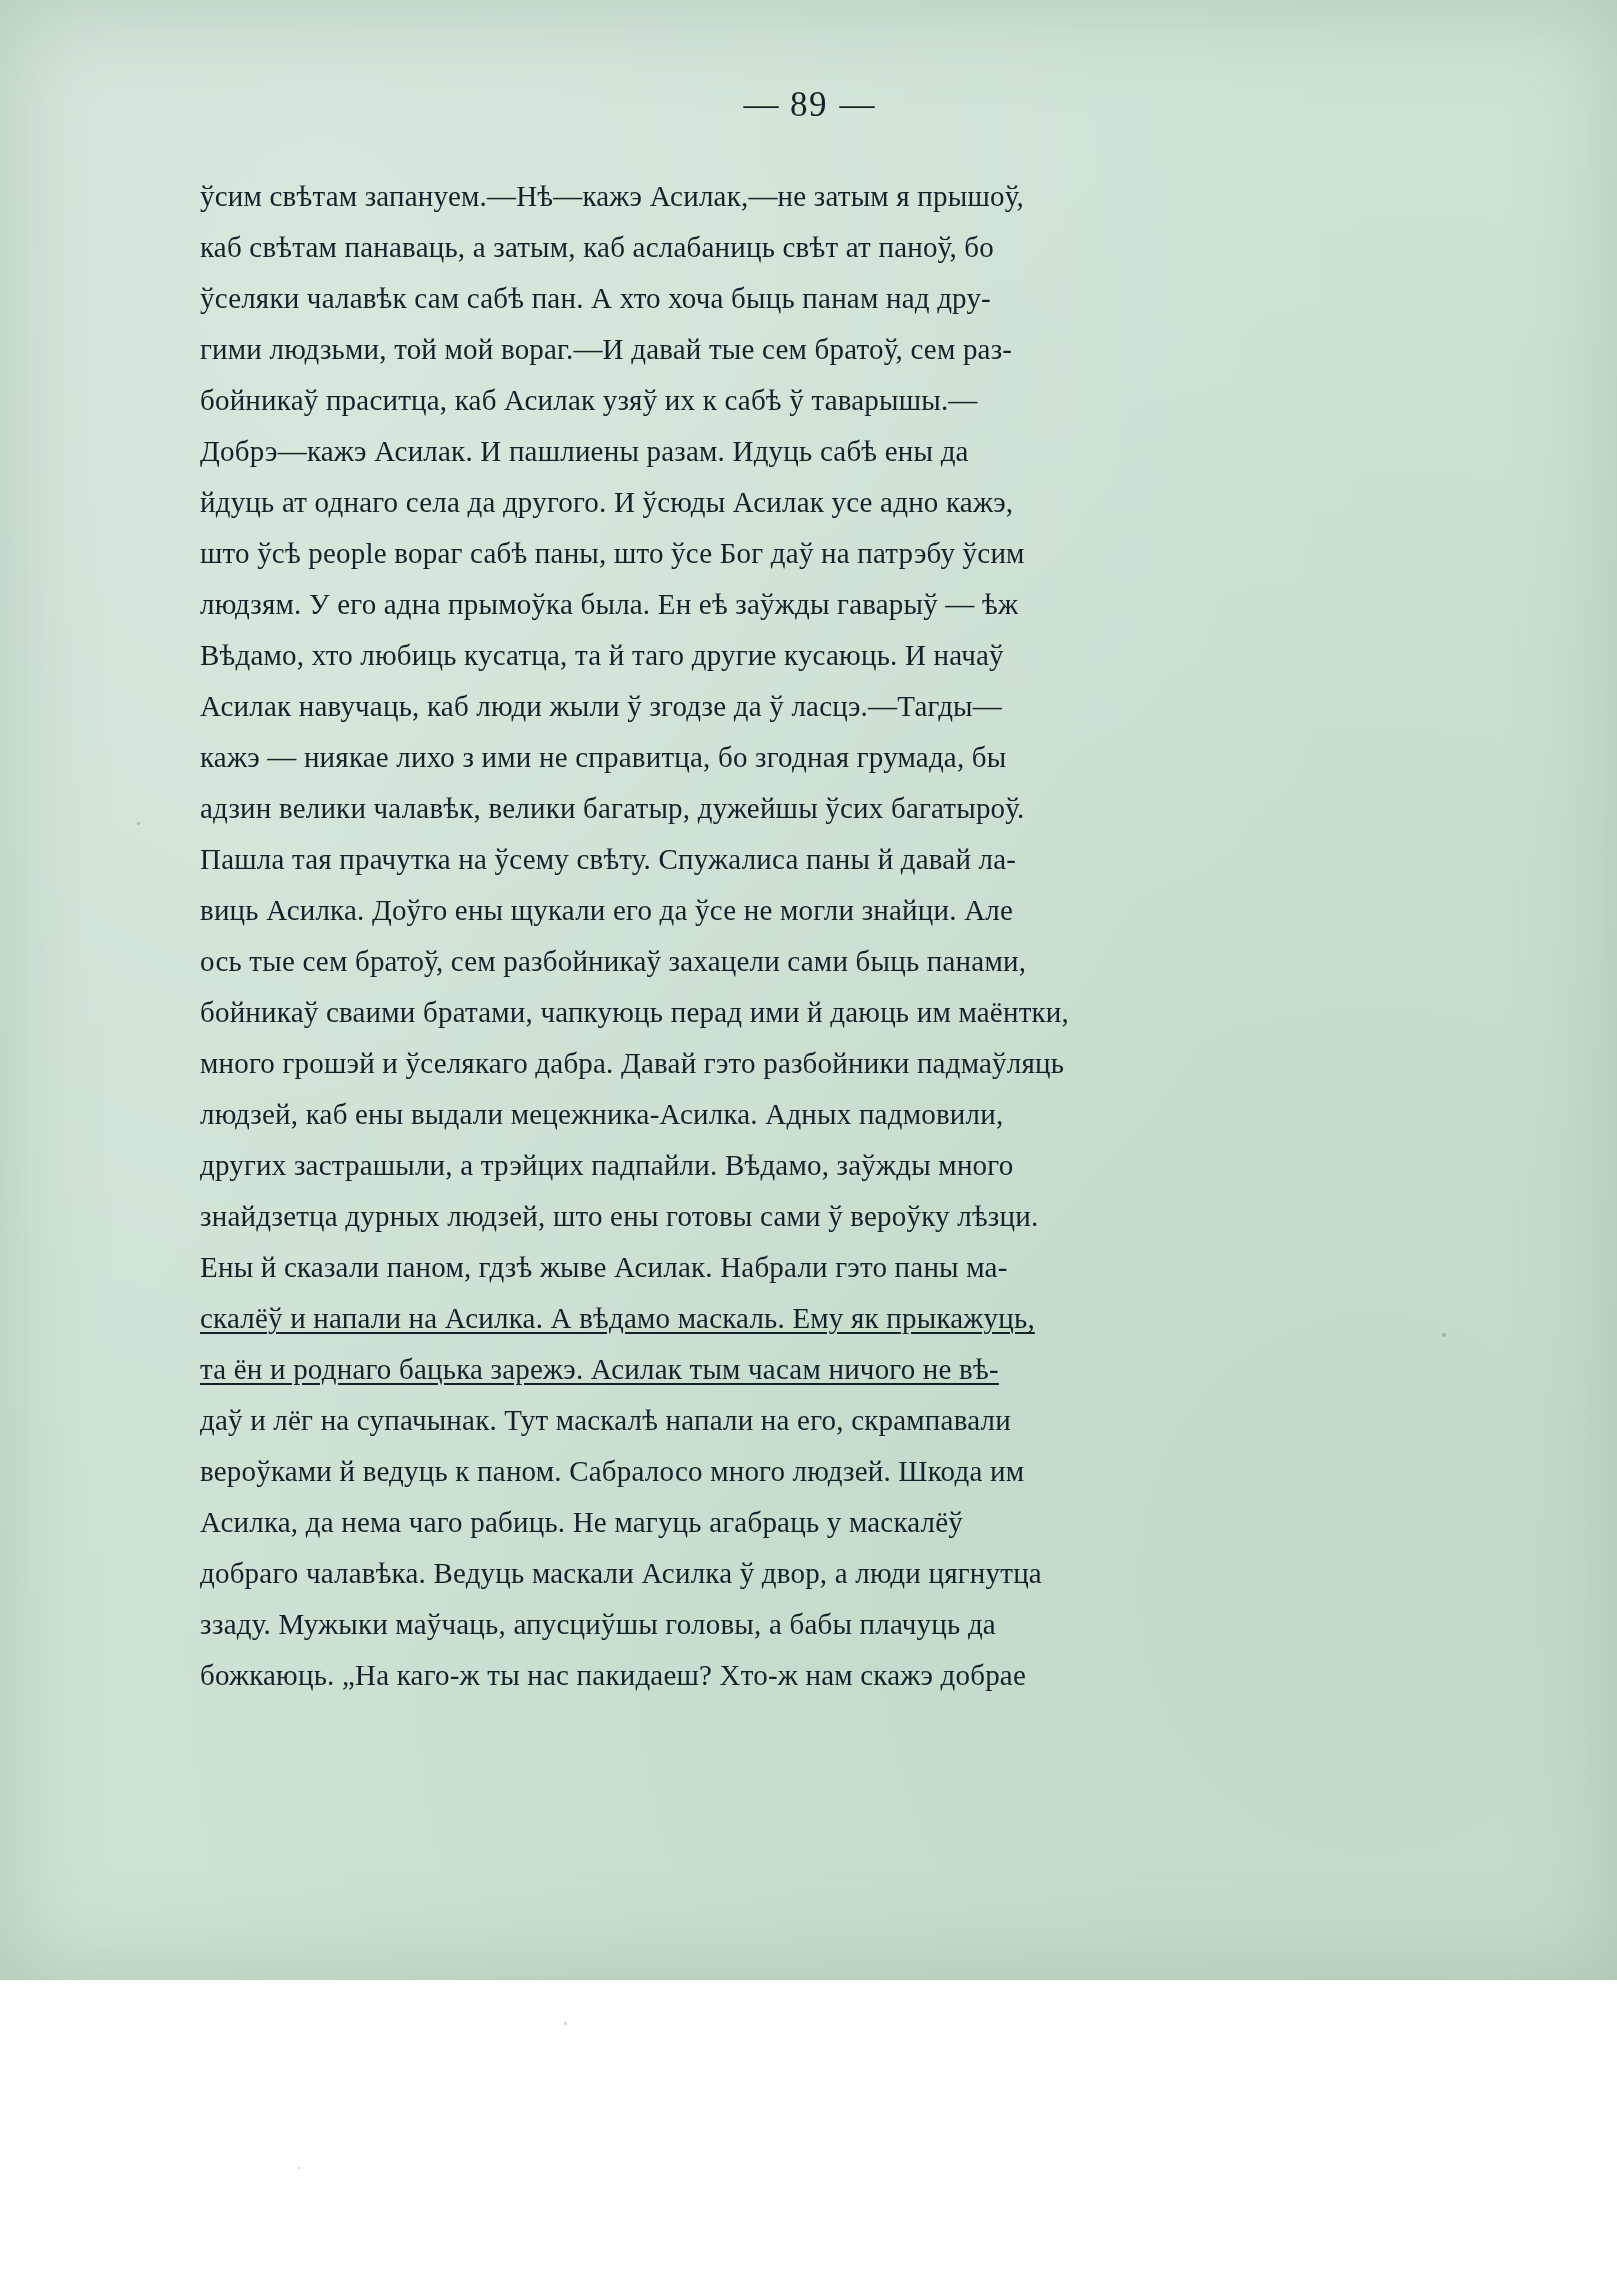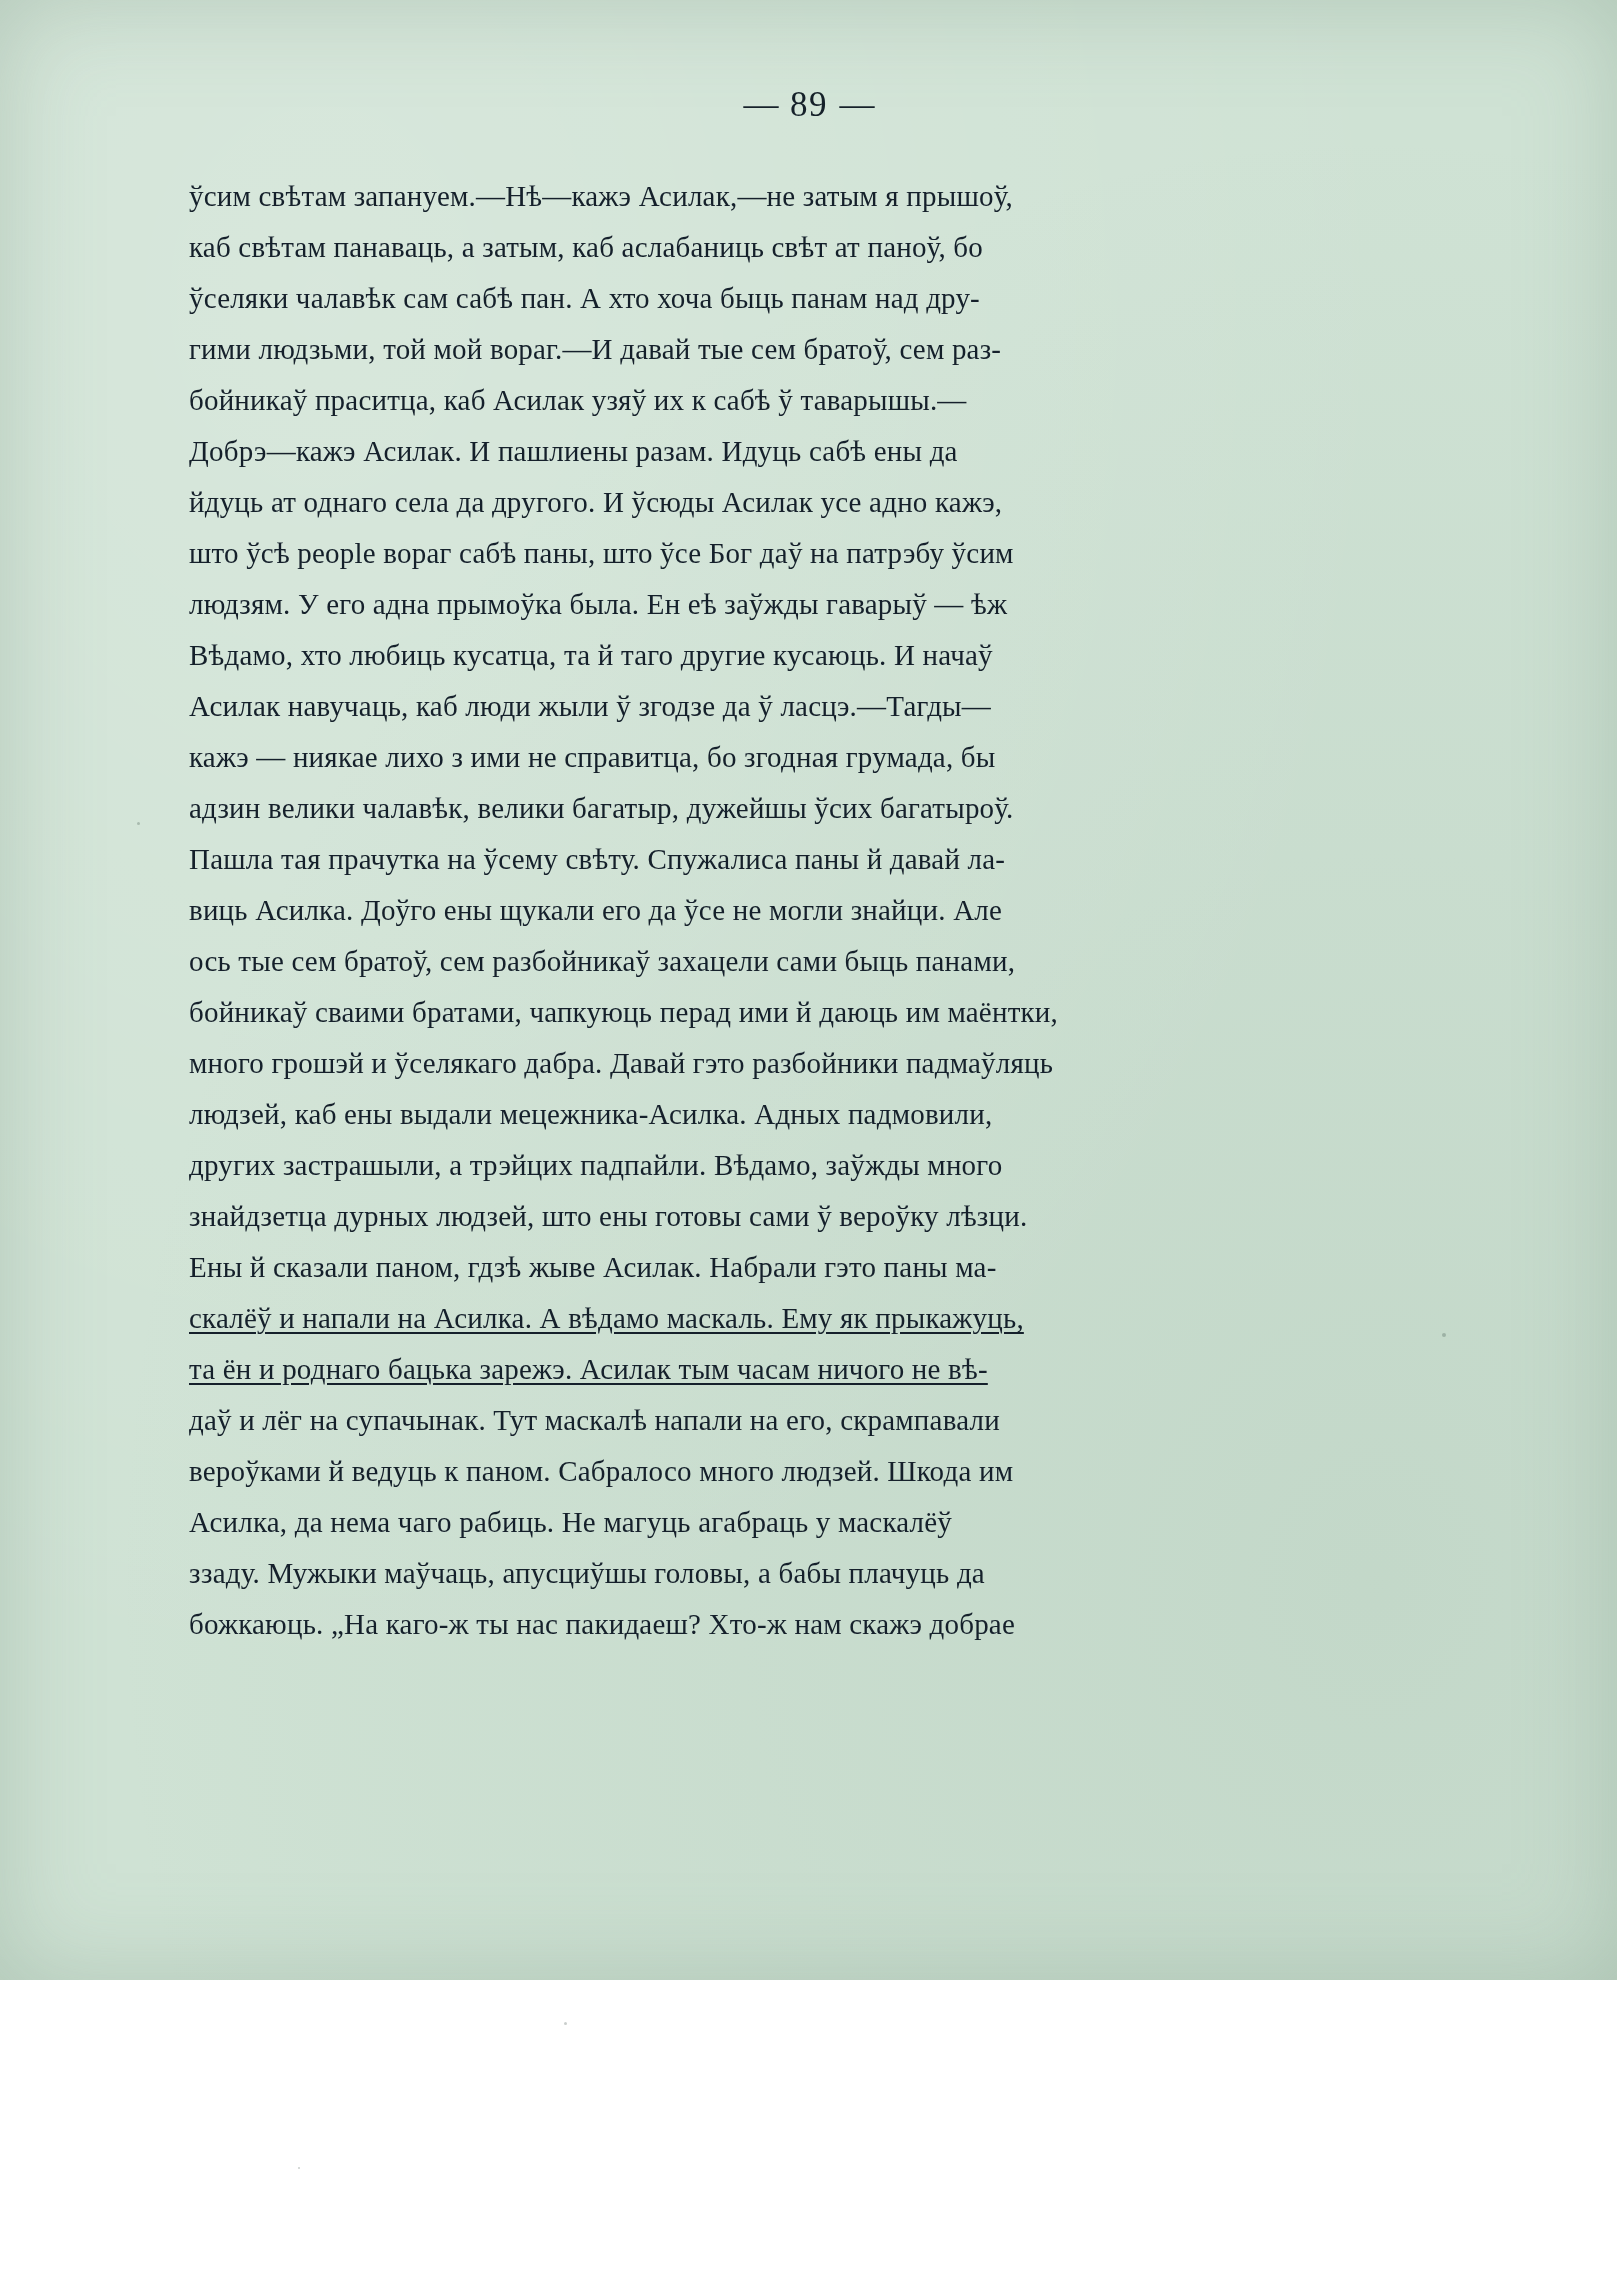--- a/index.html
+++ b/index.html
@@ -34,21 +34,21 @@
     color: #16212a;
     font-family: "Liberation Serif", serif;
   }
   .page-number .dash {
     letter-spacing: 0;
     padding: 0 11.3px;
   }
   .text-block {
     position: absolute;
     top: 171px;
-    left: 189px;
+    left: 200px;
     width: 1245px;
     color: #15202b;
     font-size: 29px;
     line-height: 51px;
     text-align: justify;
     text-justify: inter-word;
     font-family: "Liberation Serif", serif;
   }
   .text-block p {
     margin: 0;
@@ -111,20 +111,21 @@
       <span class="line">много грошэй и ўселякаго дабра. Давай гэто разбойники падмаўляць</span>
       <span class="line">людзей, каб ены выдали мецежника-Асилка. Адных падмовили,</span>
       <span class="line">других застрашыли, а трэйцих падпайли. Вѣдамо, заўжды много</span>
       <span class="line">знайдзетца дурных людзей, што ены готовы сами ў вероўку лѣзци.</span>
       <span class="line">Ены й сказали паном, гдзѣ жыве Асилак. Набрали гэто паны ма-</span>
       <span class="line underline">скалёў и напали на Асилка. А вѣдамо маскаль. Ему як прыкажуць,</span>
       <span class="line underline">та ён и роднаго бацька зарежэ. Асилак тым часам ничого не вѣ-</span>
       <span class="line">даў и лёг на супачынак. Тут маскалѣ напали на его, скрампавали</span>
       <span class="line">вероўками й ведуць к паном. Сабралосо много людзей. Шкода им</span>
       <span class="line">Асилка, да нема чаго рабиць. Не магуць агабраць у маскалёў</span>
+      <span class="line">добраго чалавѣка. Ведуць маскали Асилка ў двор, а люди цягнутца</span>
       <span class="line">ззаду. Мужыки маўчаць, апусциўшы головы, а бабы плачуць да</span>
       <span class="line">божкаюць. „На каго-ж ты нас пакидаеш? Хто-ж нам скажэ добрае</span>
     </p>
   </div>
 
   <div class="speck s1"></div>
   <div class="speck s2"></div>
   <div class="speck s3"></div>
   <div class="speck s4"></div>
   <div class="edge-shadow"></div>

